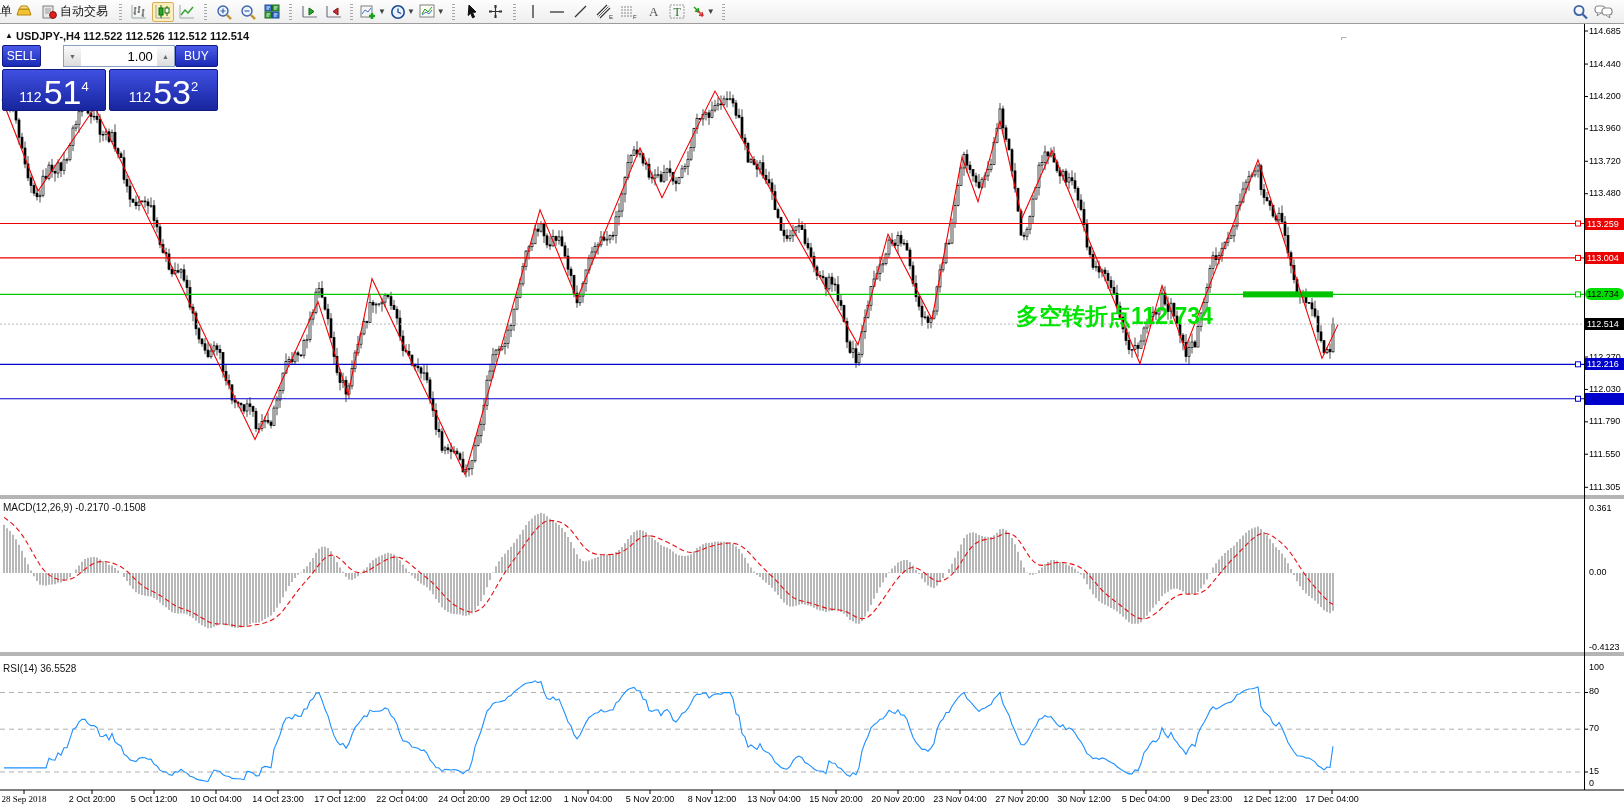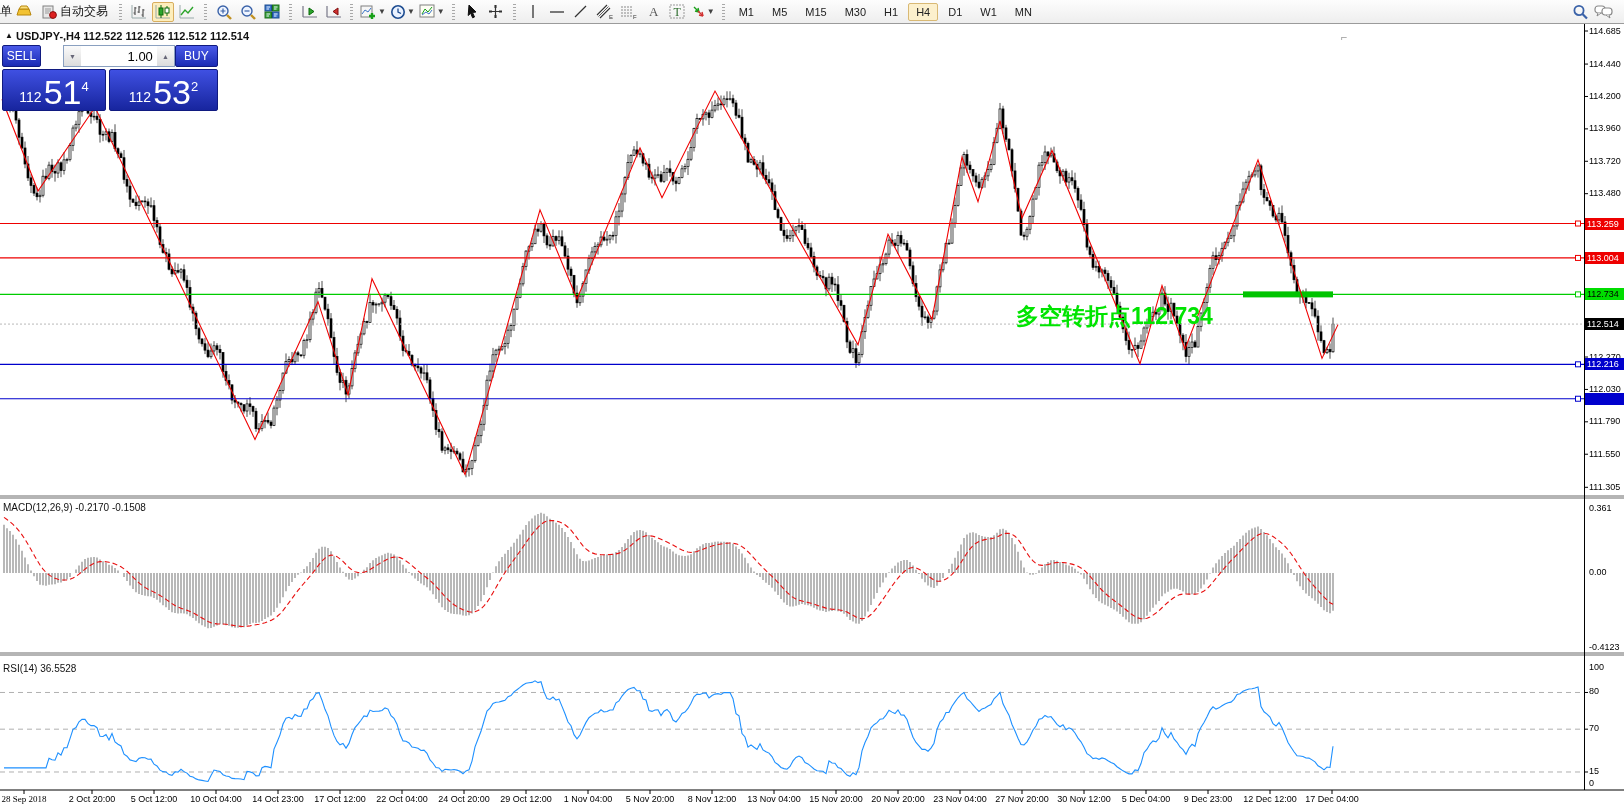--- a/index.html
+++ b/index.html
@@ -219,31 +219,20 @@
     <span class="tbtn" style="width:auto">
       <svg width="15" height="15" viewBox="0 0 15 15">
           <path d="M3 3 L8 8 M8 8 l-1 -4 M8 8 l-4 -1" stroke="#18a018" stroke-width="1.4" fill="none"></path>
           <path d="M12 12 L7 7" stroke="#d03030" stroke-width="1.4"></path>
           <path d="M12 12 l-4 -1 M12 12 l-1 -4" stroke="#d03030" stroke-width="1.4" fill="none"></path>
         </svg>
       <span class="caret">▼</span>
     </span>
     <span class="sep"></span>
 
-    <span id="tf-group" style="display:flex;align-items:center">
-        <span class="tf">M1</span>
-        <span class="tf">M5</span>
-        <span class="tf">M15</span>
-        <span class="tf">M30</span>
-        <span class="tf">H1</span>
-        <span class="tf active">H4</span>
-        <span class="tf">D1</span>
-        <span class="tf">W1</span>
-        <span class="tf">MN</span>
-      </span>
 
     <span class="tb-right">
       <span class="tbtn">
         <svg width="17" height="16" viewBox="0 0 17 16">
             <circle cx="7" cy="6.5" r="4.6" fill="none" stroke="#3a62a8" stroke-width="1.8"></circle>
             <line x1="10.5" y1="10" x2="15" y2="14.5" stroke="#3a62a8" stroke-width="2.2"></line>
           </svg>
       </span>
       <span class="tbtn" style="margin-right:6px">
         <svg width="20" height="15" viewBox="0 0 20 15">
@@ -1700,21 +1689,21 @@
   <div class="annotation" style="left:1016px;top:301px">多空转折点112.734</div>
 
   <div class="ind-label" style="top:502px">MACD(12,26,9) -0.2170 -0.1508</div>
   <div class="ind-label" style="top:663px">RSI(14) 36.5528</div>
 
   <div id="price-axis"></div>
   <div id="time-axis"></div>
 
 <div class="badge" style="top: 217.51px; background: rgb(238, 0, 0); color: rgb(255, 255, 255);">113.259</div>
     <div class="badge" style="top: 251.935px; background: rgb(238, 0, 0); color: rgb(255, 255, 255);">113.004</div>
-    <div class="badge" style="top: 288.385px; background: rgb(0, 221, 0); color: rgb(0, 0, 0);">112.734</div>
+    <div class="badge" style="top: 288.385px; background: rgb(0, 221, 0); color: rgb(0, 0, 0); border-radius: 6px;">112.734</div>
     <div class="badge" style="top: 318.085px; background: rgb(0, 0, 0); color: rgb(255, 255, 255);">112.514</div>
     <div class="badge" style="top: 358.315px; background: rgb(0, 0, 205); color: rgb(255, 255, 255);">112.216</div>
     <div class="badge" style="top: 392.74px; background: rgb(0, 0, 205); color: rgb(255, 255, 255); padding-left: 46px;">111.961</div>
     <div class="ptick" style="top: 25.5px;">114.685</div>
     <div class="ptick" style="top: 58.575px;">114.440</div>
     <div class="ptick" style="top: 90.975px;">114.200</div>
     <div class="ptick" style="top: 123.375px;">113.960</div>
     <div class="ptick" style="top: 155.775px;">113.720</div>
     <div class="ptick" style="top: 188.175px;">113.480</div>
     <div class="ptick" style="top: 351.525px;">112.270</div>

